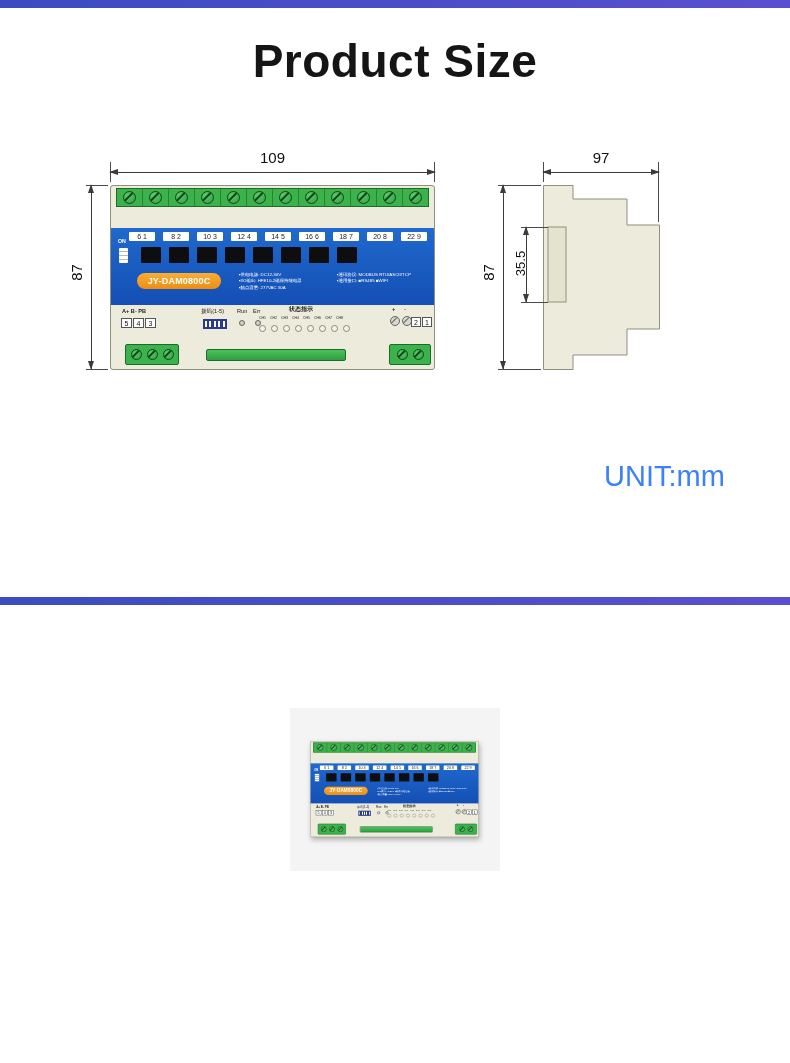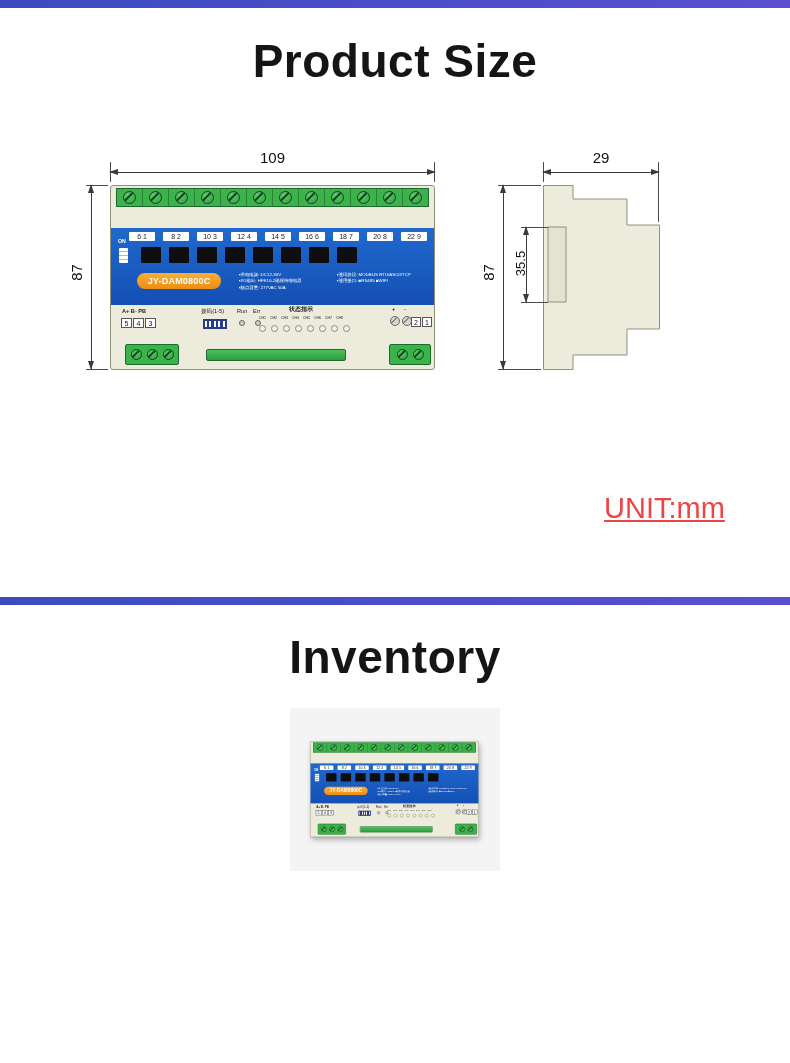--- a/index.html
+++ b/index.html
@@ -2,21 +2,21 @@
 <html><head>
 <meta charset="utf-8">
 <style>
   html,body{margin:0;padding:0;background:#fff;}
   .page{position:relative;width:790px;height:1063px;background:#ffffff;overflow:hidden;
         font-family:"Liberation Sans",sans-serif;color:#161616;}
   .bar{position:absolute;left:0;width:790px;height:8px;
        background:linear-gradient(90deg,#3b4cc0,#5a4fd0);}
   .title{position:absolute;left:0;width:790px;margin:0;text-align:center;
          font-size:46px;font-weight:bold;color:#151515;letter-spacing:0.5px;}
-  .unit{position:absolute;left:604px;top:492px;font-size:29px;color:#ef4444;text-decoration:underline;}
+  .unit{position:absolute;left:604px;top:460px;font-size:29px;color:#3b82f6;}
 
   
   .ext-v{position:absolute;width:0;border-left:1px solid #4a4a4a;}
   .ext-h{position:absolute;height:0;border-top:1px solid #4a4a4a;}
   .dim-h{position:absolute;height:0;border-top:1px solid #3b3b3b;}
   .dim-v{position:absolute;width:0;border-left:1px solid #3b3b3b;}
   .arr{position:absolute;width:0;height:0;border-style:solid;border-color:transparent;}
   .arr-left{left:-1px;top:-4.5px;border-width:3.5px 9px 3.5px 0;border-right-color:#3b3b3b;}
   .arr-right{right:-1px;top:-4.5px;border-width:3.5px 0 3.5px 9px;border-left-color:#3b3b3b;}
   .arr-up{top:-1px;left:-4.5px;border-width:0 3.5px 9px 3.5px;border-bottom-color:#3b3b3b;}
@@ -256,42 +256,41 @@
     <polygon points="0.5,0.5 30,0.5 30,14 84,14 84,40 116.5,40 116.5,144 84,144 84,170 30,170 30,184.5 0.5,184.5" fill="#edecdc" stroke="#8f8f7b" stroke-width="1"></polygon>
     <rect x="5" y="42" width="18" height="75" fill="#e4e3d0" stroke="#8f8f7b"></rect>
   </svg>
 
   <div class="ext-v" style="left:543px;top:162px;height:20px;"></div>
   <div class="ext-v" style="left:658px;top:162px;height:60px;"></div>
   <div class="dim-h" style="left:543px;top:172px;width:116px;">
     <i class="arr arr-left"></i>
     <i class="arr arr-right"></i>
   </div>
-  <div class="dim-label" style="left:543px;top:149px;width:116px;">29</div>
+  <div class="dim-label" style="left:543px;top:149px;width:116px;">97</div>
 
   <div class="ext-h" style="left:498px;top:185px;width:43px;"></div>
   <div class="ext-h" style="left:498px;top:369px;width:43px;"></div>
   <div class="dim-v" style="left:503px;top:185px;height:184px;">
     <i class="arr arr-up"></i>
     <i class="arr arr-down"></i>
   </div>
   <div class="dim-label rot" style="left:470px;top:264px;width:36px;">87</div>
 
   <div class="ext-h" style="left:521px;top:227px;width:27px;"></div>
   <div class="ext-h" style="left:521px;top:302px;width:27px;"></div>
   <div class="dim-v" style="left:526px;top:227px;height:75px;">
     <i class="arr arr-up"></i>
     <i class="arr arr-down"></i>
   </div>
   <div class="dim-label small rot" style="left:500px;top:256px;width:40px;">35.5</div>
 
   <div class="unit">UNIT:mm</div>
 
   <div class="bar" style="top:597px;"></div>
-  <h1 class="title" style="top:630px;">Inventory</h1>
 
   <div class="photo">
     <div class="photo-slot" id="photo-device-slot">
         <div class="device" style="left: 0px; top: 0px;">
 
     <div class="tstrip">
       <div class="tcell">
               <span class="screw"></span>
             </div>
       <div class="tcell">

